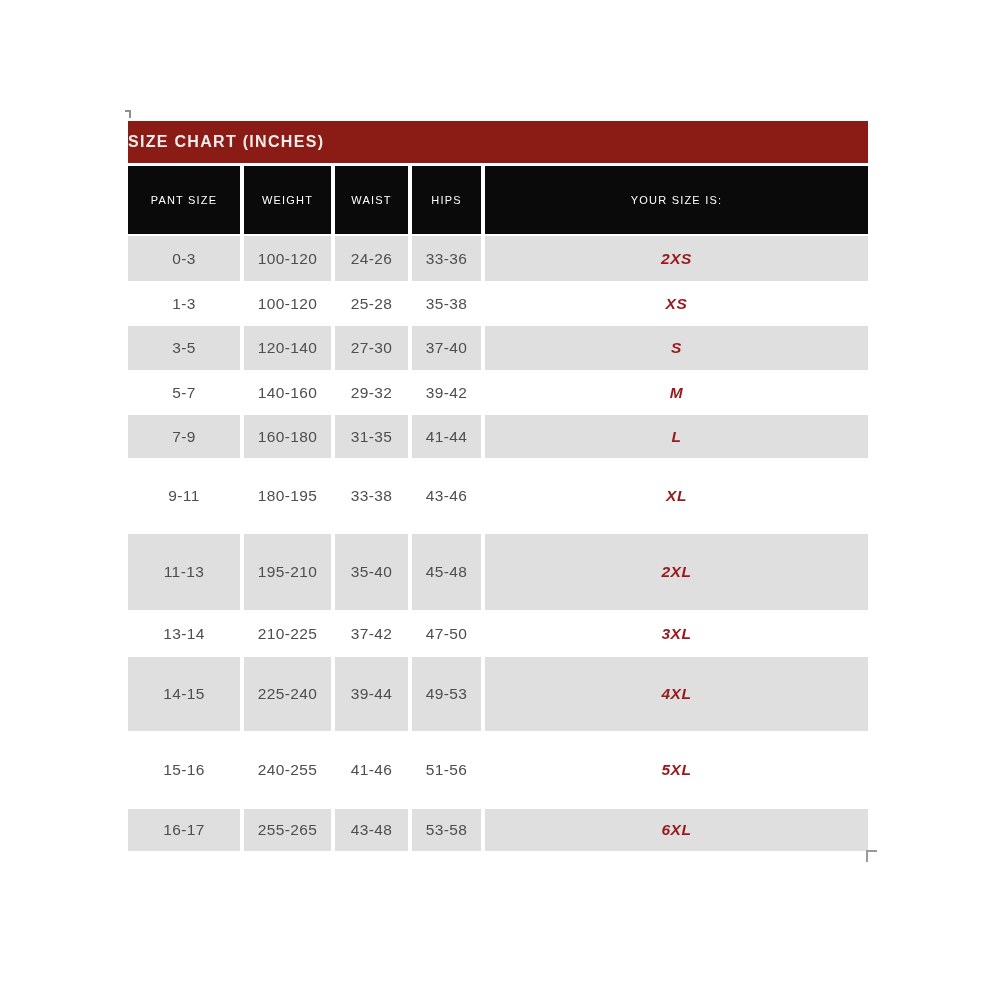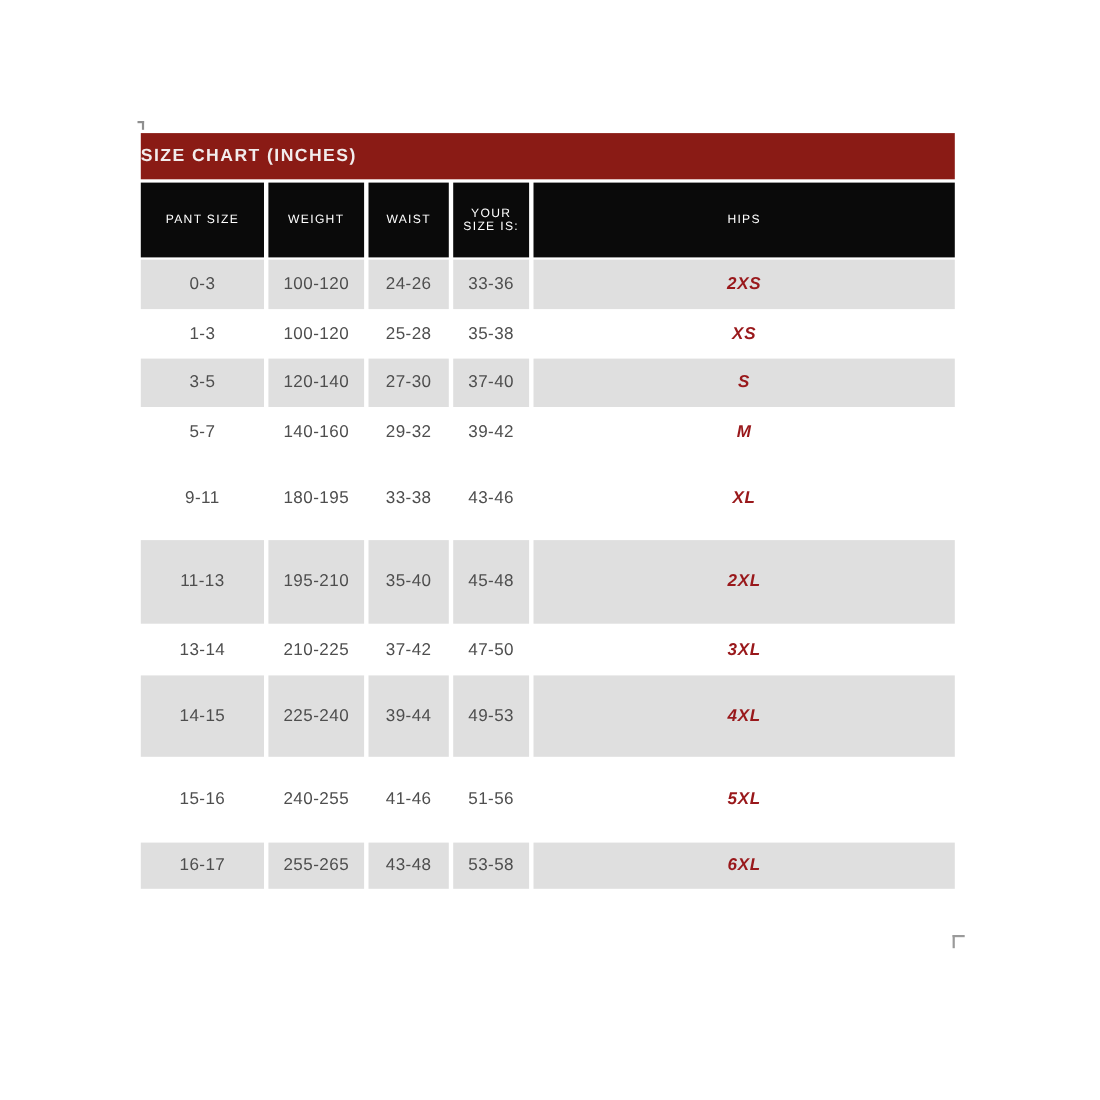--- a/index.html
+++ b/index.html
@@ -91,22 +91,22 @@
 <div class="chart-wrap">
 
   <div class="title-bar">
     <span>SIZE CHART (INCHES)</span>
   </div>
 
   <div class="grid header-row">
     <div class="cell">PANT SIZE</div>
     <div class="cell">WEIGHT</div>
     <div class="cell">WAIST</div>
+    <div class="cell">HIPS</div>
     <div class="cell">YOUR SIZE IS:</div>
-    <div class="cell">HIPS</div>
   </div>
 
   <div class="grid row gray h45">
     <div class="cell">0-3</div>
     <div class="cell">100-120</div>
     <div class="cell">24-26</div>
     <div class="cell">33-36</div>
     <div class="cell size">2XS</div>
   </div>
 
@@ -127,20 +127,27 @@
   </div>
 
   <div class="grid row h45">
     <div class="cell">5-7</div>
     <div class="cell">140-160</div>
     <div class="cell">29-32</div>
     <div class="cell">39-42</div>
     <div class="cell size">M</div>
   </div>
 
+  <div class="grid row gray h43">
+    <div class="cell">7-9</div>
+    <div class="cell">160-180</div>
+    <div class="cell">31-35</div>
+    <div class="cell">41-44</div>
+    <div class="cell size">L</div>
+  </div>
 
   <div class="grid row h76">
     <div class="cell">9-11</div>
     <div class="cell">180-195</div>
     <div class="cell">33-38</div>
     <div class="cell">43-46</div>
     <div class="cell size">XL</div>
   </div>
 
   <div class="grid row gray h76">

